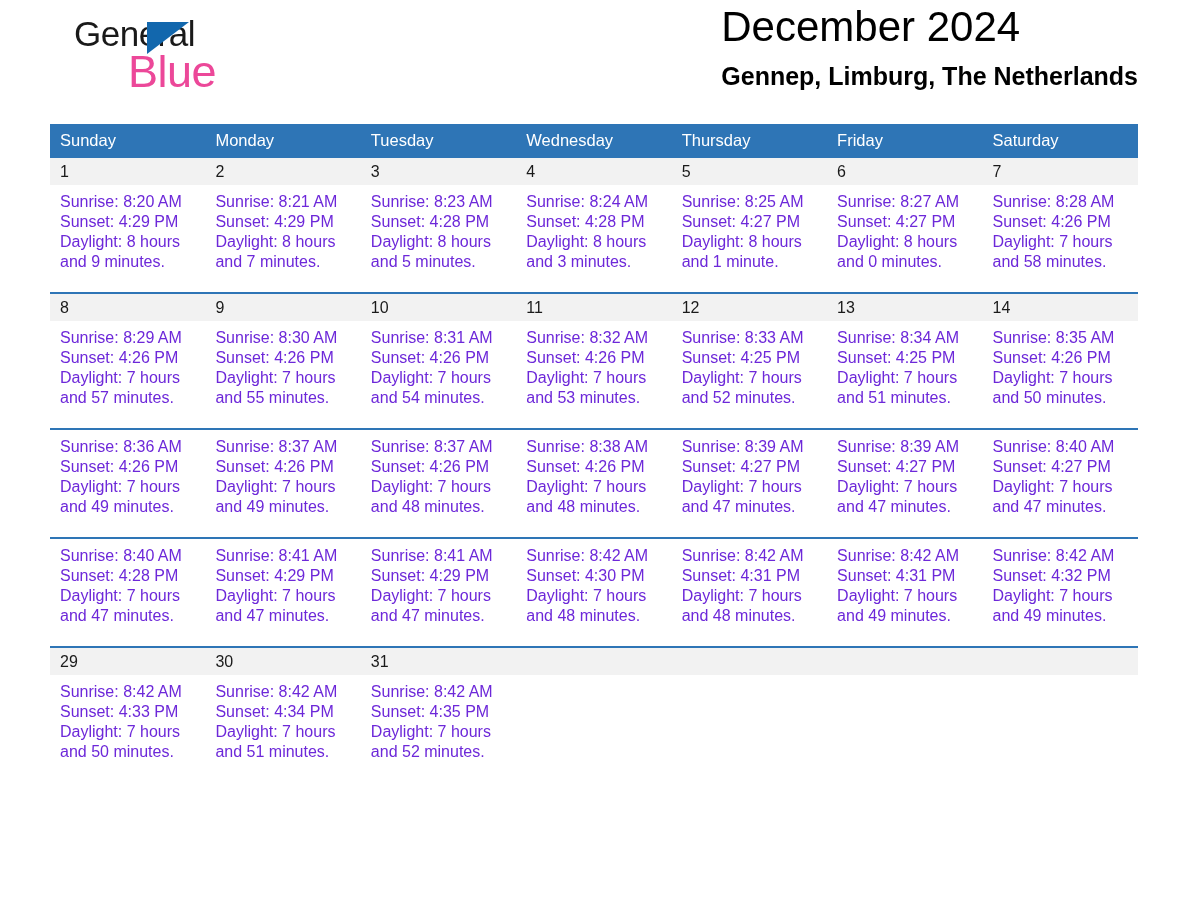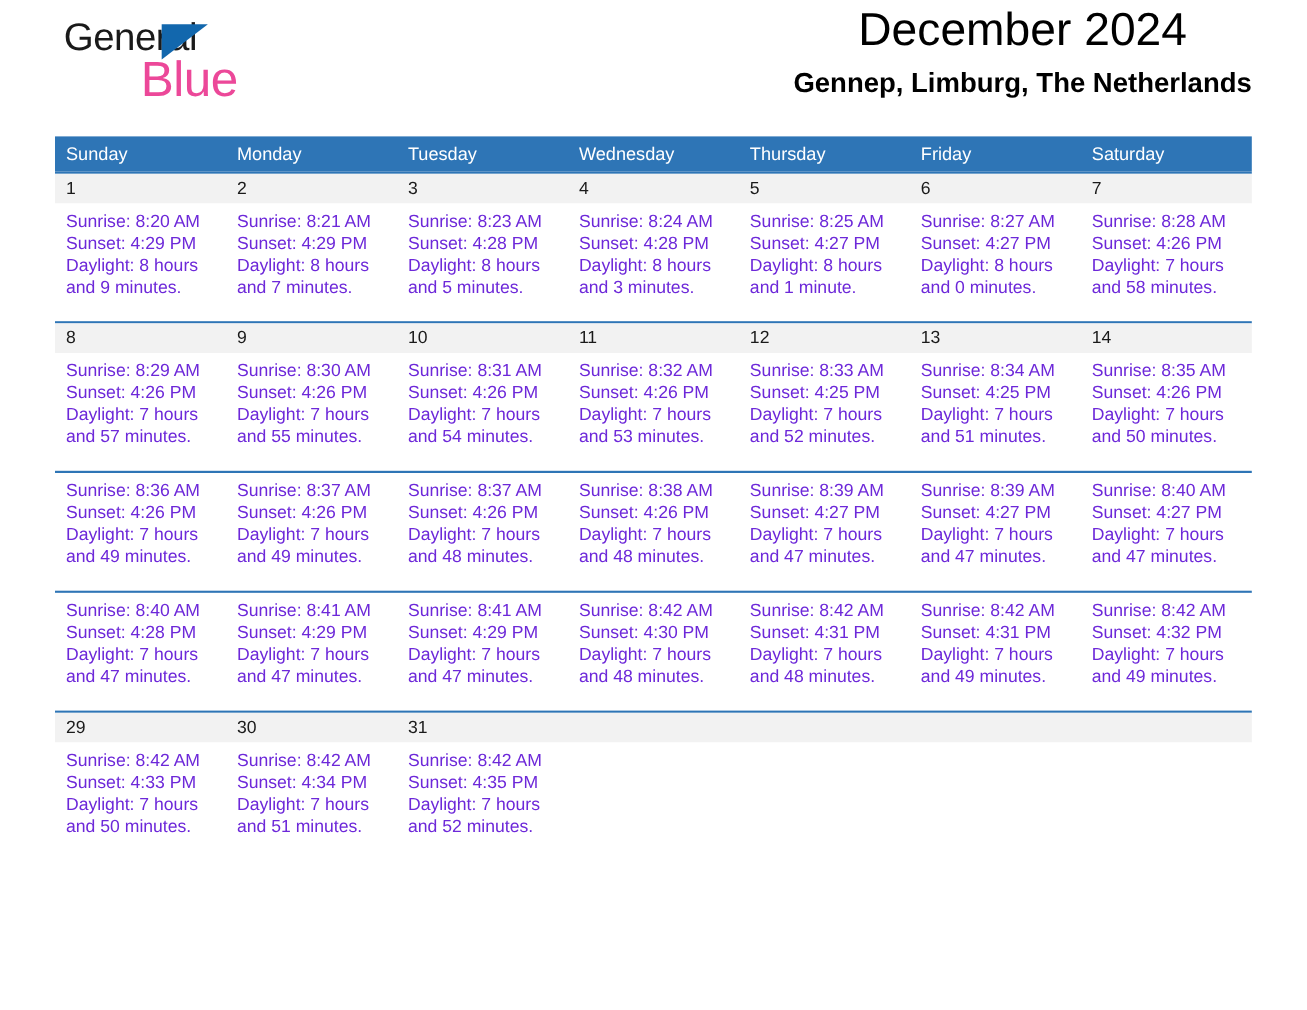--- a/index.html
+++ b/index.html
@@ -36,21 +36,21 @@
     margin-top: 8px;
     width: 210px;
     height: 80px;
   }
   .logo-general {
     font-size: 35px;
     letter-spacing: -0.5px;
     color: #1a1a1a;
     line-height: 1;
     position: absolute;
-    left: 8px;
+    left: 24px;
     top: 8px;
     font-weight: 400;
   }
   .logo-triangle {
     position: absolute;
     left: 97px;
     top: 14px;
     width: 0;
     height: 0;
     border-left: 42px solid #1267ad;
@@ -60,21 +60,21 @@
     position: absolute;
     left: 78px;
     top: 41px;
     font-size: 45px;
     letter-spacing: -0.5px;
     color: #ec4899;
     line-height: 1;
     font-weight: 400;
   }
   .title-block {
-    text-align: center;
+    text-align: left;
     padding-top: 4px;
   }
   .month-title {
     font-size: 42px;
     font-weight: 400;
     line-height: 1.1;
     color: #000;
     white-space: nowrap;
   }
   .location-title {

